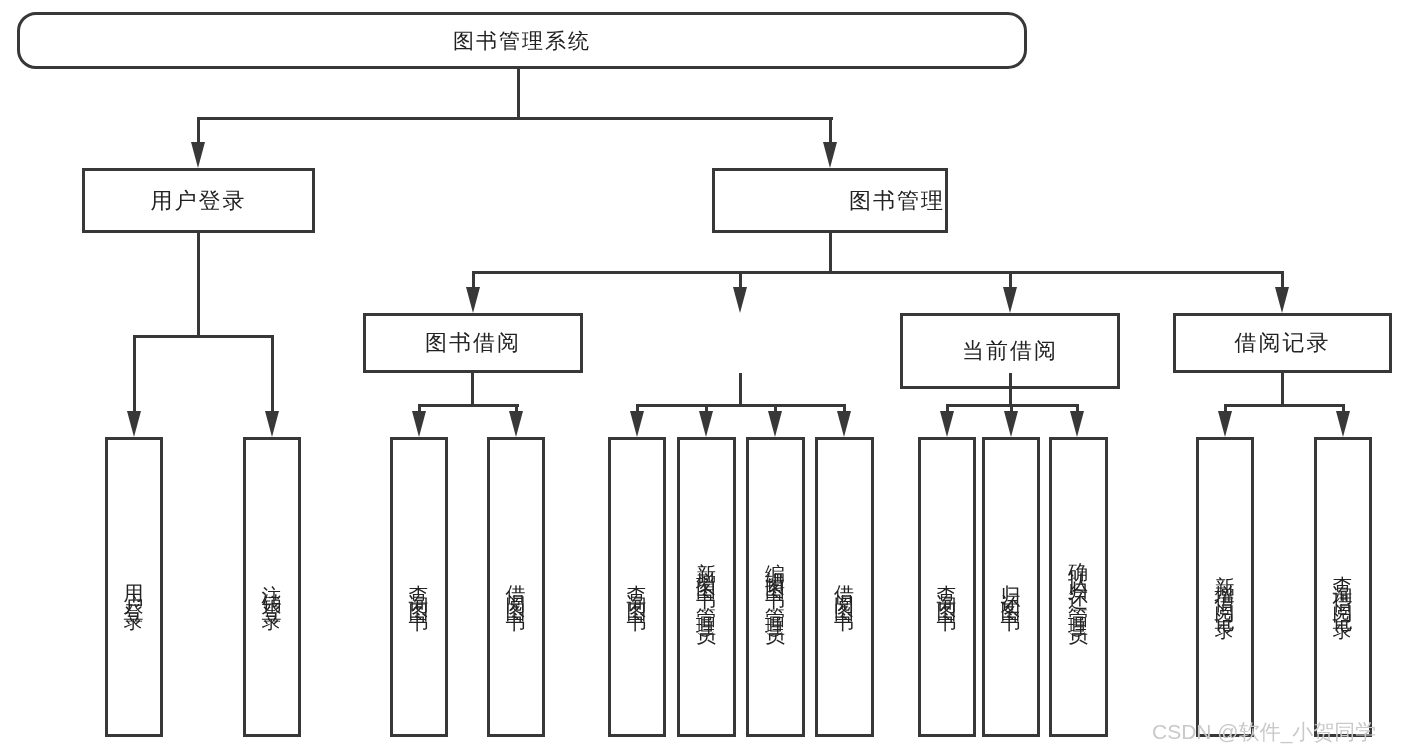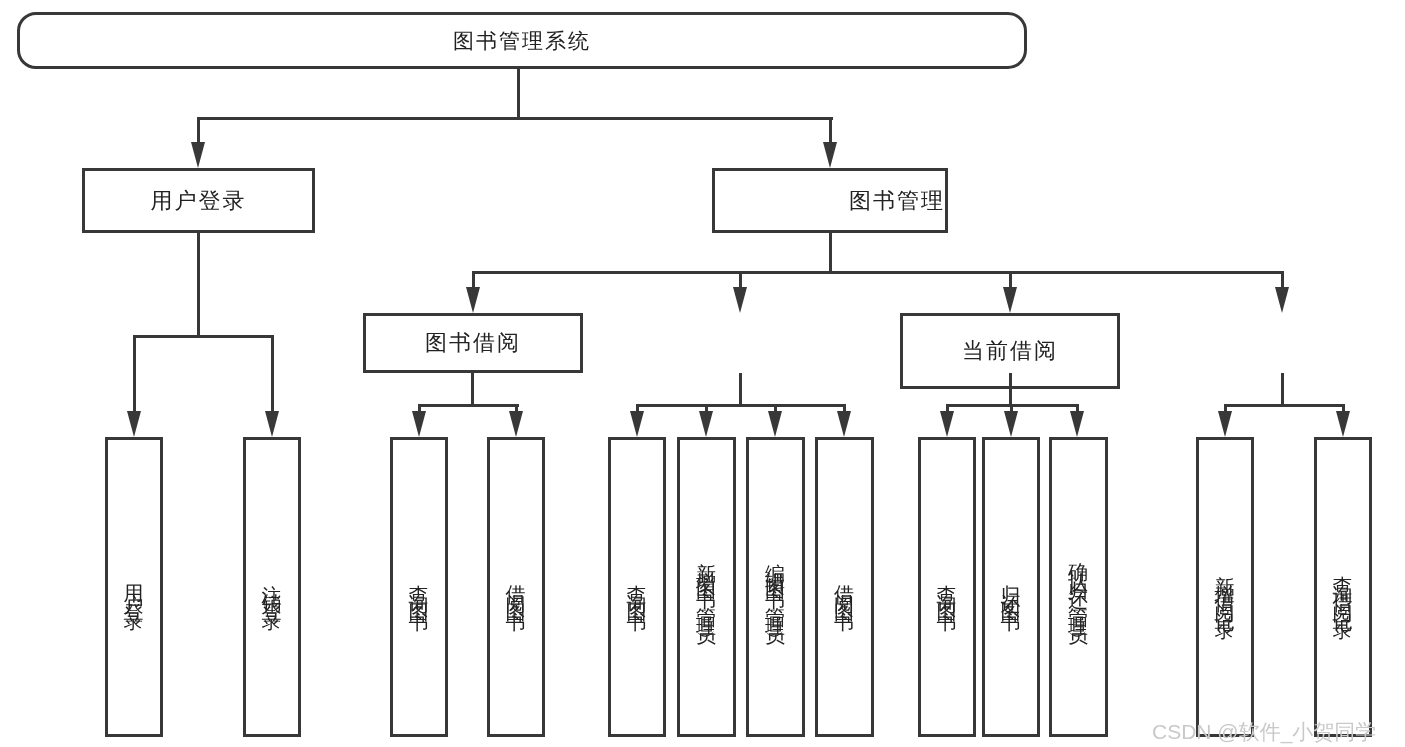--- a/index.html
+++ b/index.html
@@ -84,20 +84,23 @@
   <div class="ar" style="left:1003px;top:287px;"></div>
   <div class="ln" style="left:1281px;top:271px;width:3px;height:18px;"></div>
   <div class="ar" style="left:1275px;top:287px;"></div>
 
   <div class="box hbox" style="left:363px;top:313px;width:220px;height:60px;">
     <span>图书借阅</span>
   </div>
   <div class="box hbox" style="left:900px;top:313px;width:220px;height:76px;">
     <span>当前借阅</span>
   </div>
+  <div class="box hbox" style="left:1173px;top:313px;width:219px;height:60px;">
+    <span>借阅记录</span>
+  </div>
 
   <div class="ln" style="left:471px;top:373px;width:3px;height:33px;"></div>
   <div class="ln" style="left:418px;top:404px;width:101px;height:3px;"></div>
   <div class="ln" style="left:418px;top:404px;width:3px;height:10px;"></div>
   <div class="ar" style="left:412px;top:411px;"></div>
   <div class="ln" style="left:515px;top:404px;width:3px;height:10px;"></div>
   <div class="ar" style="left:509px;top:411px;"></div>
 
   <div class="ln" style="left:739px;top:373px;width:3px;height:33px;"></div>
   <div class="ln" style="left:636px;top:404px;width:210px;height:3px;"></div>

